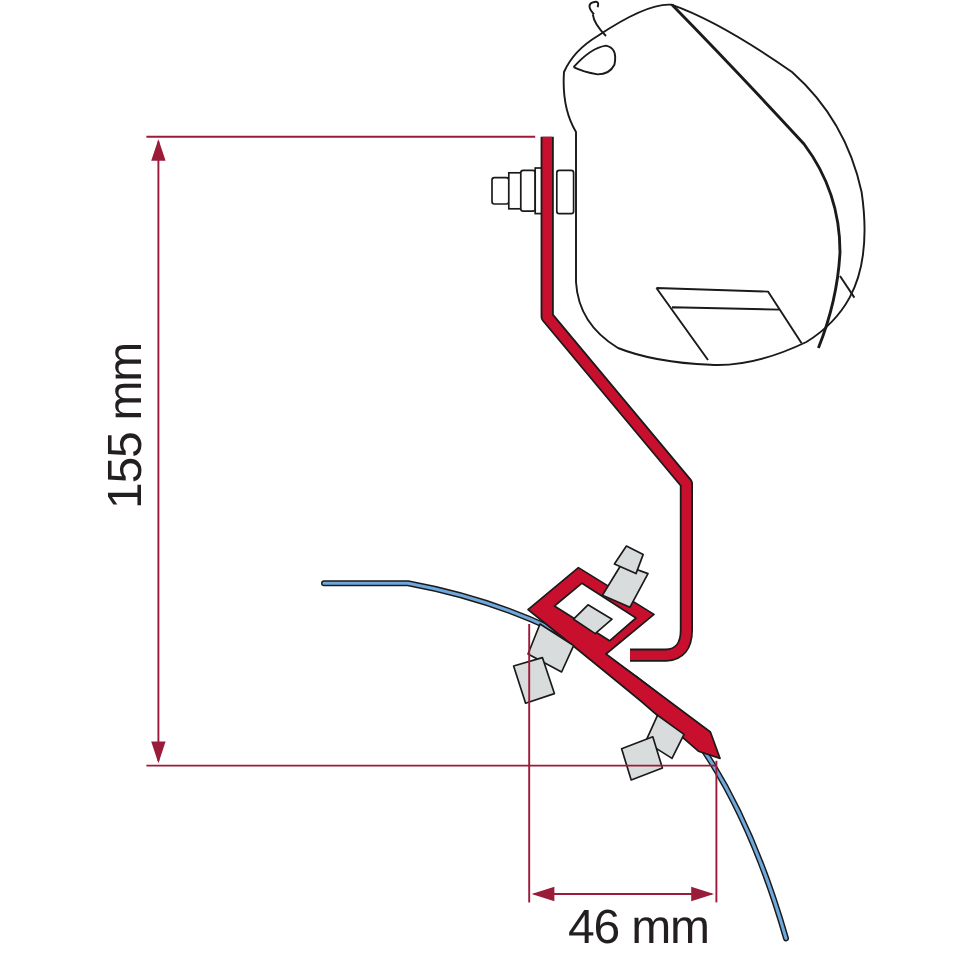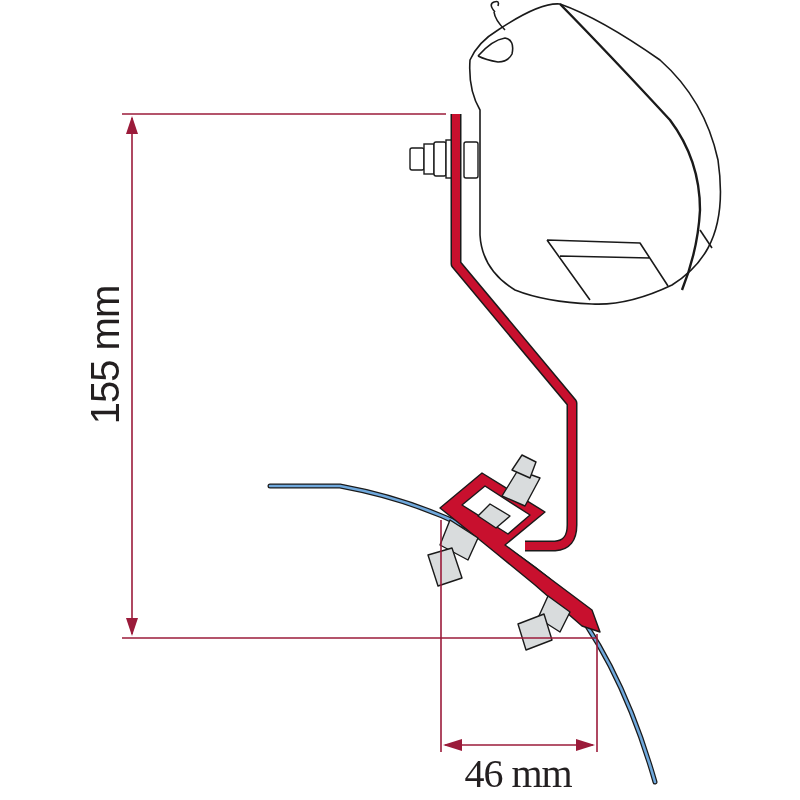--- a/index.html
+++ b/index.html
@@ -1,20 +1,20 @@
 <!DOCTYPE html>
 <html><head>
   <meta charset="utf-8">
   <style>
     html, body { margin: 0; padding: 0; background: #ffffff; }
     body { width: 800px; height: 800px; overflow: hidden; position: relative; font-family: "Liberation Sans", sans-serif; }
     #diagram { position: absolute; left: 0; top: 0; width: 800px; height: 800px; }
     .dim-label { position: absolute; color: #231f20; font-family: "Liberation Sans", sans-serif; font-size: 40px; letter-spacing: -1px; white-space: nowrap; }
     #dim-v-label { left: 105px; top: 355px; transform: translate(-50%, -50%) rotate(-90deg); transform-origin: center; }
-    #dim-h-label { left: 518px; top: 773px; transform: translate(-50%, -50%); font-family: Liberation Serif, serif; }
+    #dim-h-label { left: 532px; top: 773px; transform: translate(-50%, -50%); }
   </style>
 </head>
 <body>
 
 <svg id="diagram" viewBox="0 0 800 800" xmlns="http://www.w3.org/2000/svg">
 
   <g fill="#ffffff" stroke="#1a1a1a" stroke-width="1.6" stroke-linejoin="round">
     <path d="M 470 60 Q 478 42 498 30 Q 540 2 560 4 Q 600 18 660 60 Q 705 100 718 160 Q 726 215 708 248 Q 696 270 672 285 Q 628 306 592 304 Q 545 302 515 290 Q 482 270 480 235 L 480 110 Q 468 90 470 60 Z"></path>
     <path d="M 560 4 Q 610 55 670 120 Q 700 160 700 210 Q 698 250 682 290" fill="none" stroke-width="2.4"></path>
     <path d="M 700 230 L 712 248" fill="none"></path>

